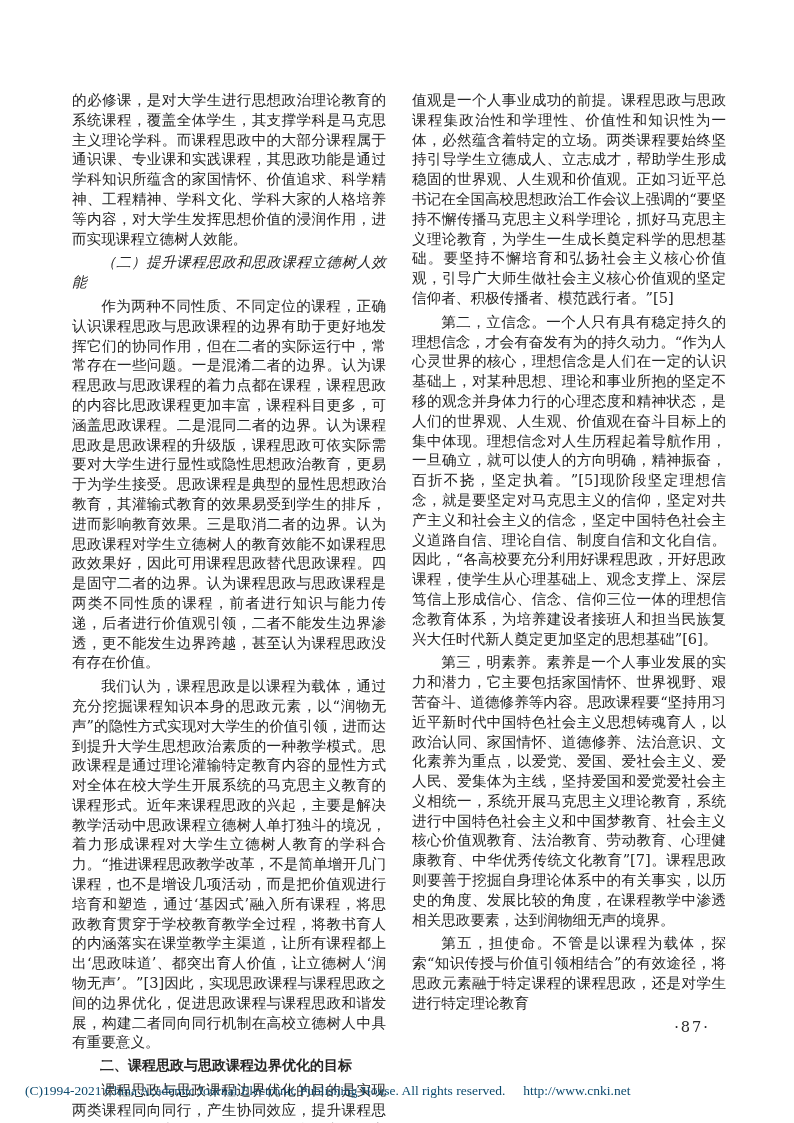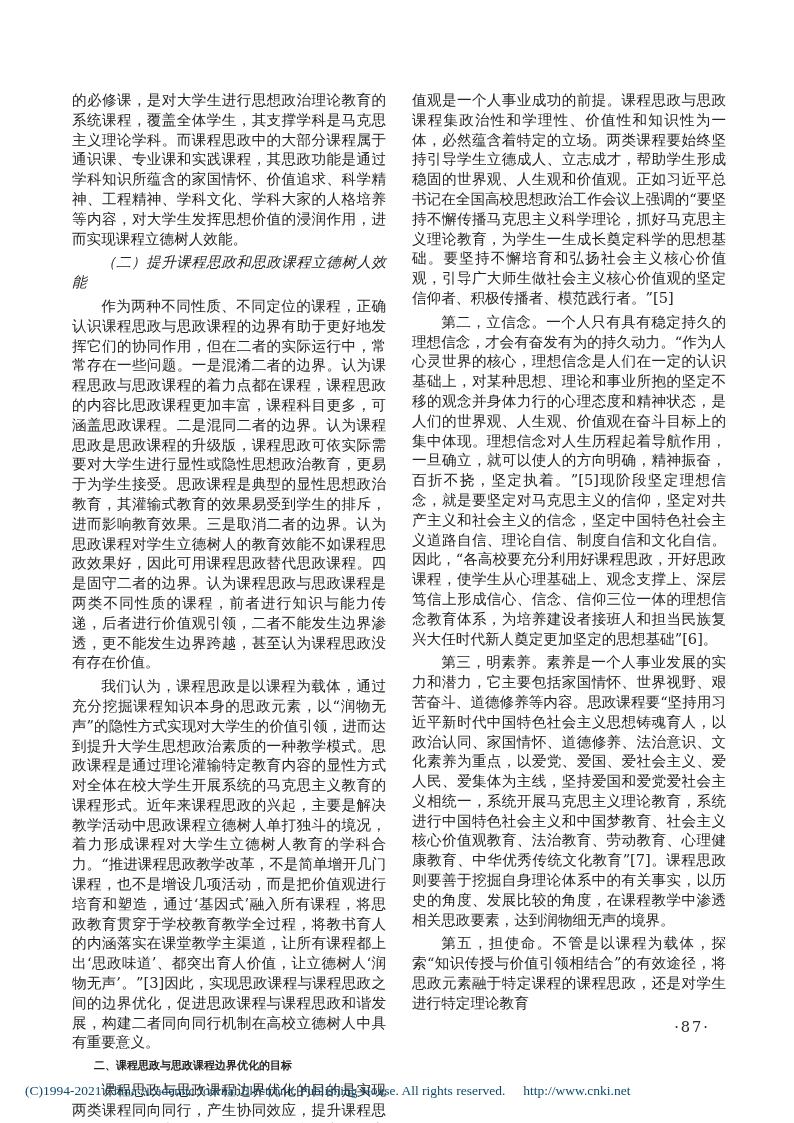--- a/index.html
+++ b/index.html
@@ -41,21 +41,21 @@
   }
   .column p.cont {
     text-indent: 0;
   }
   .heading-kaiti {
     font-style: italic;
   }
   .heading-bold {
     font-weight: bold;
     font-family: "DejaVu Sans", "Liberation Sans", sans-serif;
-    font-size: 11px;
+    font-size: 14px;
   }
   .page-number {
     text-align: right;
     padding-right: 20px;
     letter-spacing: 2px;
     margin-top: 2px;
     color: #262626;
     font-size: 14.6px;
   }
   .footer {

